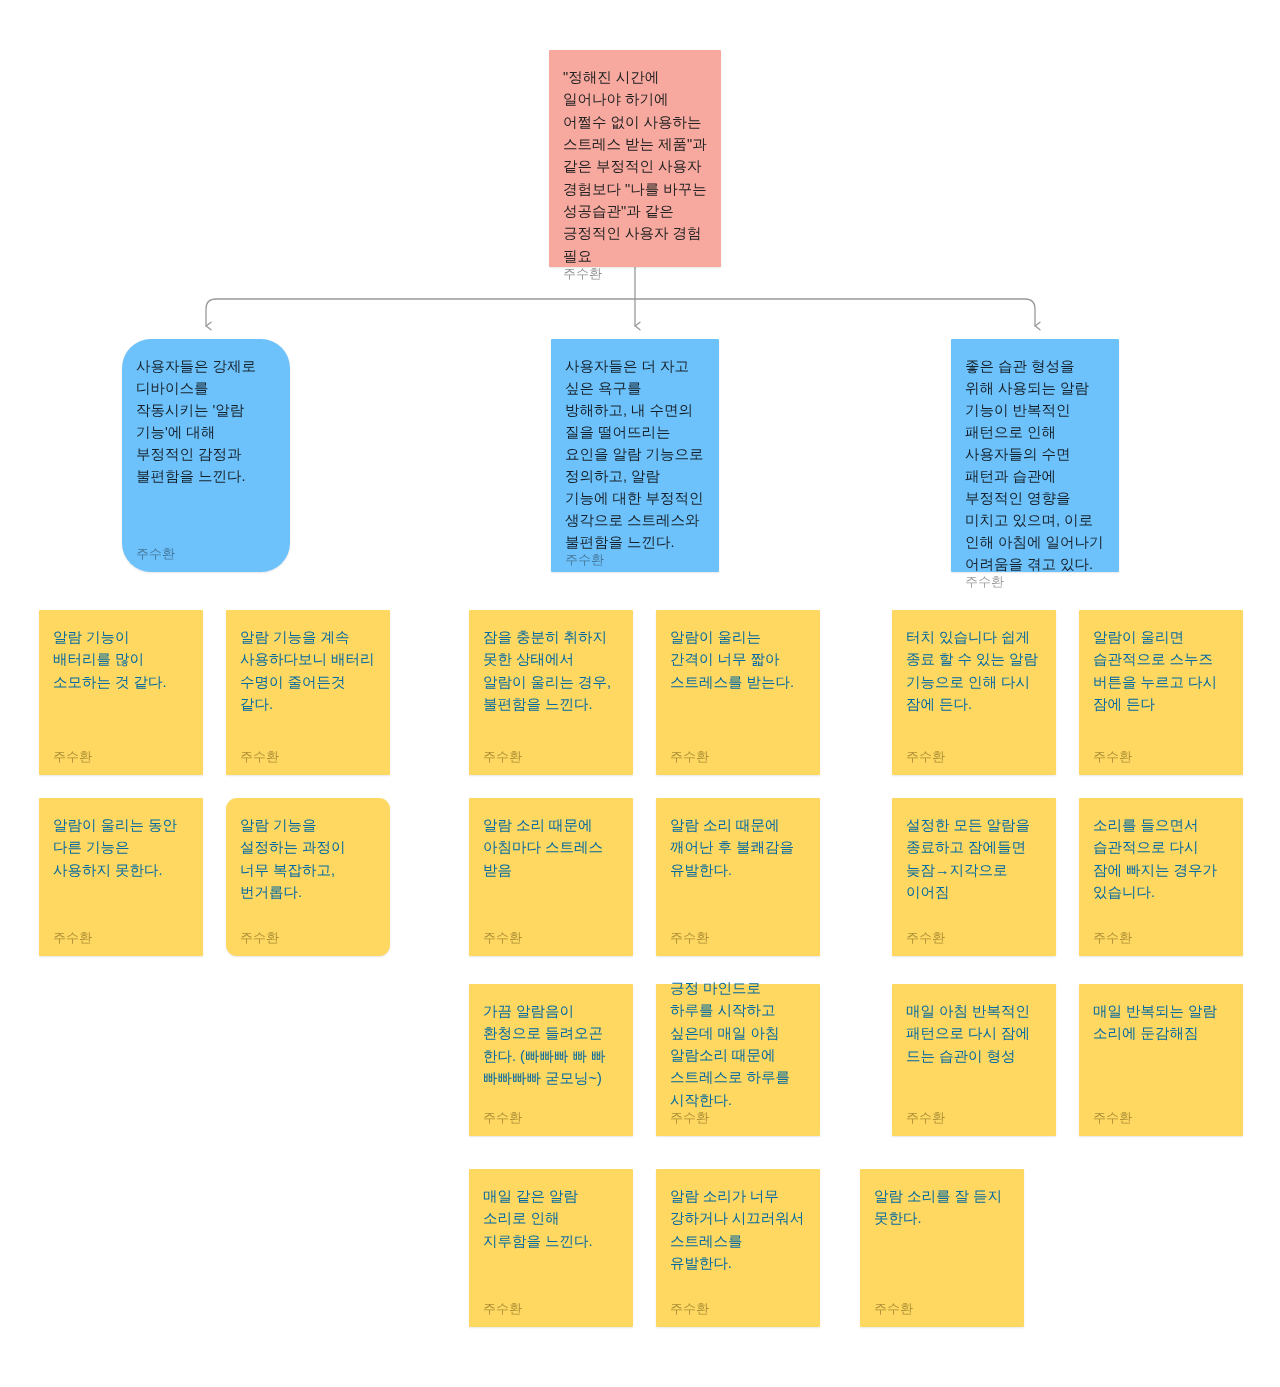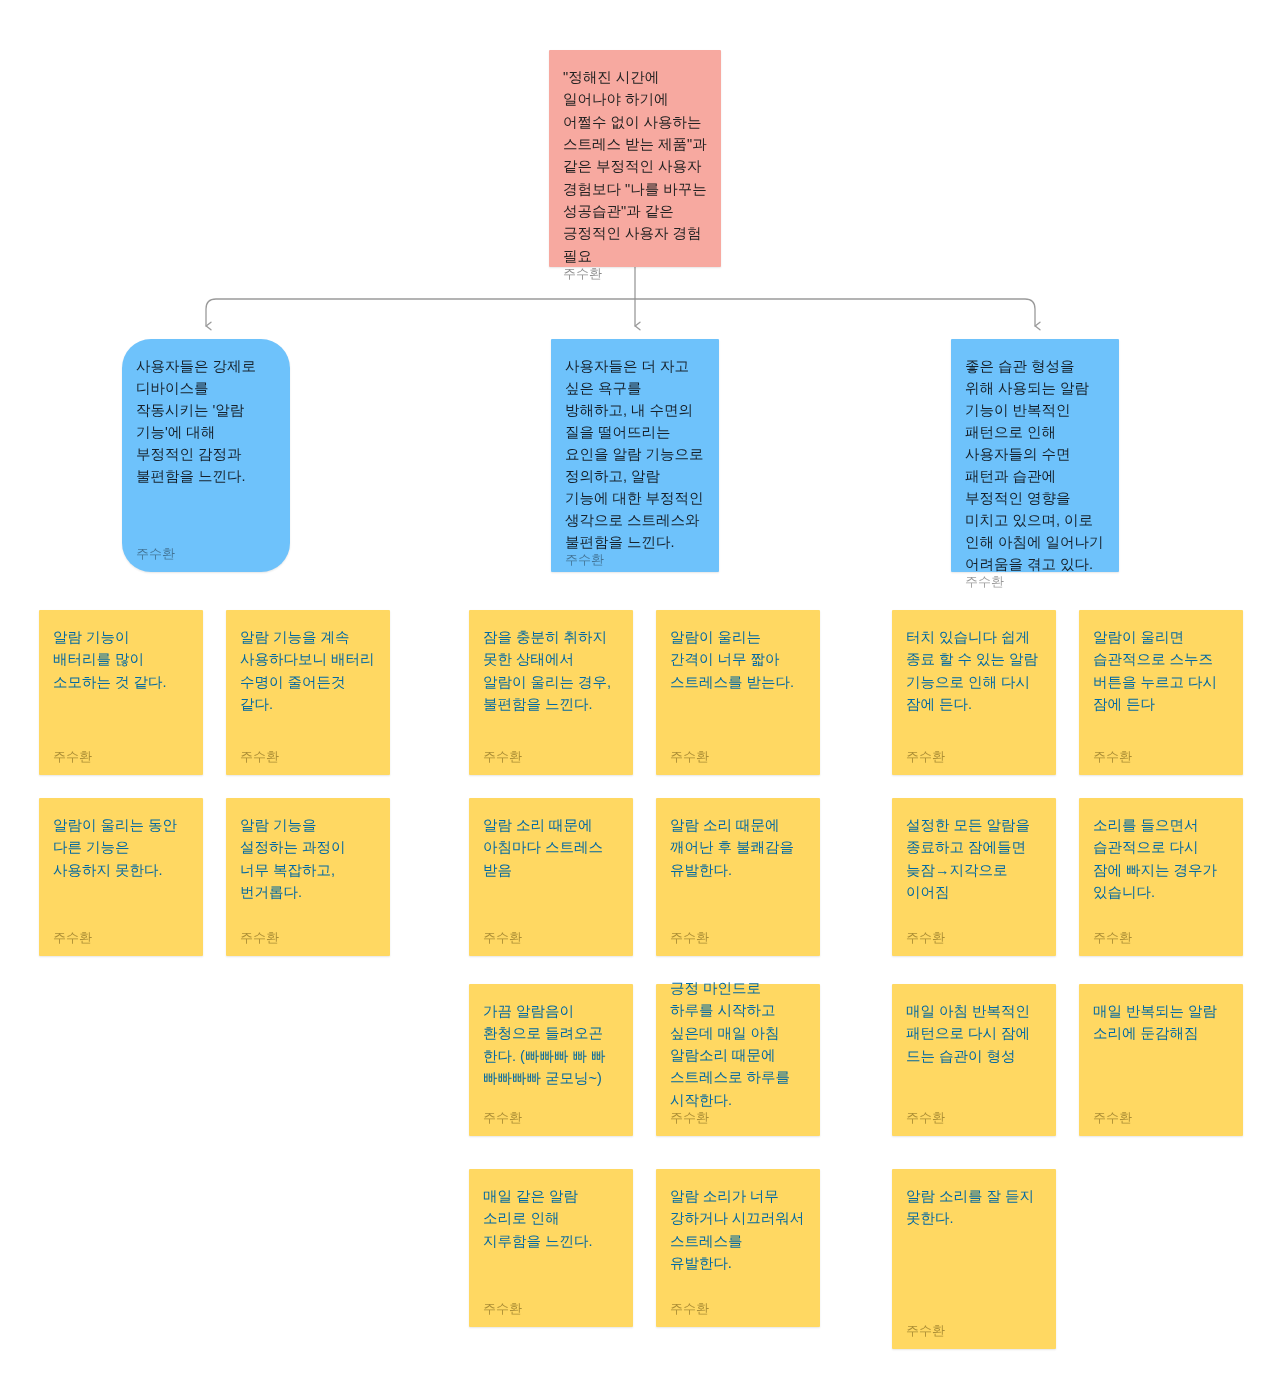--- a/index.html
+++ b/index.html
@@ -134,21 +134,21 @@
         <div class="author">주수환</div>
       </div>
       <div class="card note" style="left: 226px; top: 610px; width: 164px; height: 165px;">
         <div class="body">알람 기능을 계속 사용하다보니 배터리 수명이 줄어든것 같다.</div>
         <div class="author">주수환</div>
       </div>
       <div class="card note" style="left: 39px; top: 798px; width: 164px; height: 158px;">
         <div class="body">알람이 울리는 동안 다른 기능은 사용하지 못한다.</div>
         <div class="author">주수환</div>
       </div>
-      <div class="card note" style="left: 226px; top: 798px; width: 164px; height: 158px;">
+      <div class="card note" style="left: 226px; top: 798px; width: 164px; height: 158px; border-radius: 11px;">
         <div class="body">알람 기능을 설정하는 과정이 너무 복잡하고, 번거롭다.</div>
         <div class="author">주수환</div>
       </div>
       <div class="card note" style="left: 469px; top: 610px; width: 164px; height: 165px; gap: 28px;">
         <div class="body">잠을 충분히 취하지 못한 상태에서 알람이 울리는 경우, 불편함을 느낀다.</div>
         <div class="author">주수환</div>
       </div>
       <div class="card note" style="left: 656px; top: 610px; width: 164px; height: 165px;">
         <div class="body">알람이 울리는 간격이 너무 짧아 스트레스를 받는다.</div>
         <div class="author">주수환</div>
@@ -194,19 +194,19 @@
         <div class="author">주수환</div>
       </div>
       <div class="card note" style="left: 892px; top: 984px; width: 164px; height: 152px;">
         <div class="body">매일 아침 반복적인 패턴으로 다시 잠에 드는 습관이 형성</div>
         <div class="author">주수환</div>
       </div>
       <div class="card note" style="left: 1079px; top: 984px; width: 164px; height: 152px;">
         <div class="body">매일 반복되는 알람 소리에 둔감해짐</div>
         <div class="author">주수환</div>
       </div>
-      <div class="card note" style="left: 892px; top: 1169px; width: 164px; height: 180px;">
+      <div class="card note" style="left: 860px; top: 1169px; width: 164px; height: 158px;">
         <div class="body">알람 소리를 잘 듣지 못한다.</div>
         <div class="author">주수환</div>
       </div>
     </div>
 
 </div>
 
 </body></html>

